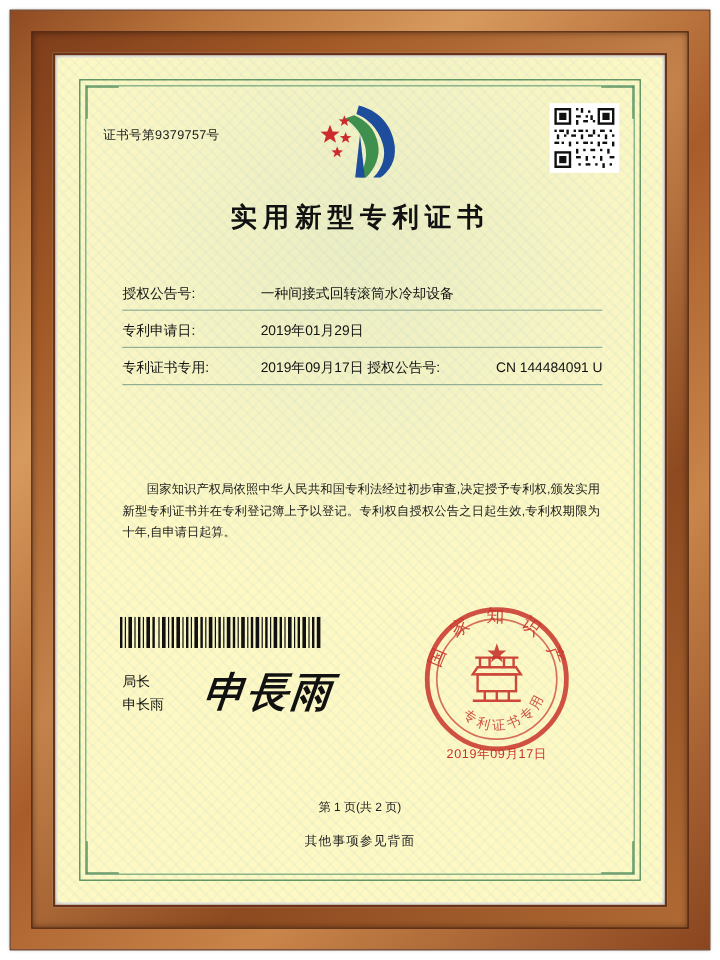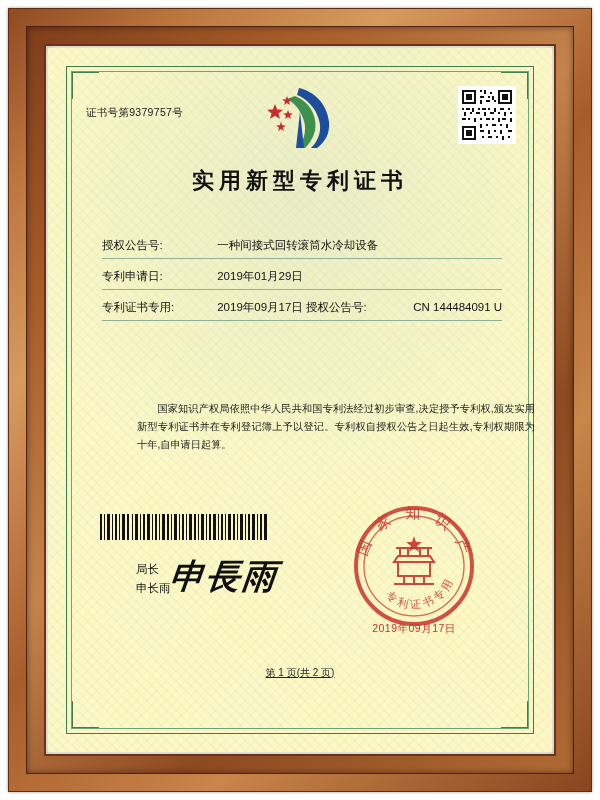--- a/index.html
+++ b/index.html
@@ -189,21 +189,20 @@
   
   .paras {
     position: absolute;
     top: 318px;
     left: 18px;
     width: 398px;
     font-size: 10.2px;
     line-height: 18px;
     color: #1a1a1a;
     text-align: justify;
-    margin-left: 35px;
   }
   .paras p {
     margin: 0 0 2px 0;
     text-indent: 2em;
   }
 
   
   .barcode {
     position: absolute;
     left: 16px;
@@ -213,21 +212,20 @@
   }
 
   
   .sign-label {
     position: absolute;
     left: 18px;
     top: 478px;
     font-size: 11.5px;
     line-height: 19px;
     color: #111;
-    margin-left: 34px;
   }
   .signature {
     position: absolute;
     left: 86px;
     top: 472px;
     font-family: "Liberation Serif", "DejaVu Serif", serif;
     font-size: 34px;
     font-weight: bold;
     font-style: italic;
     color: #111;
@@ -256,21 +254,20 @@
 
   
   .page-no {
     position: absolute;
     left: 0;
     width: 100%;
     top: 584px;
     text-align: center;
     font-size: 10px;
     color: #222;
-    text-decoration: underline;
   }
   .footnote {
     position: absolute;
     left: 0;
     width: 100%;
     top: 612px;
     text-align: center;
     font-size: 10.5px;
     color: #222;
     letter-spacing: 1px;
@@ -482,15 +479,16 @@
           <path d="M46 84 L86 84"></path>
         </g>
         <g fill="#c8342c" opacity="0.9">
           <polygon points="66,36 68,42 74,42 69,46 71,52 66,48 61,52 63,46 58,42 64,42"></polygon>
         </g>
       </svg>
     </div>
     <div class="seal-date">2019年09月17日</div>
 
     <div class="page-no">第 1 页(共 2 页)</div>
+    <div class="footnote">其他事项参见背面</div>
 
   </div>
 </div>
 
 </body></html>

